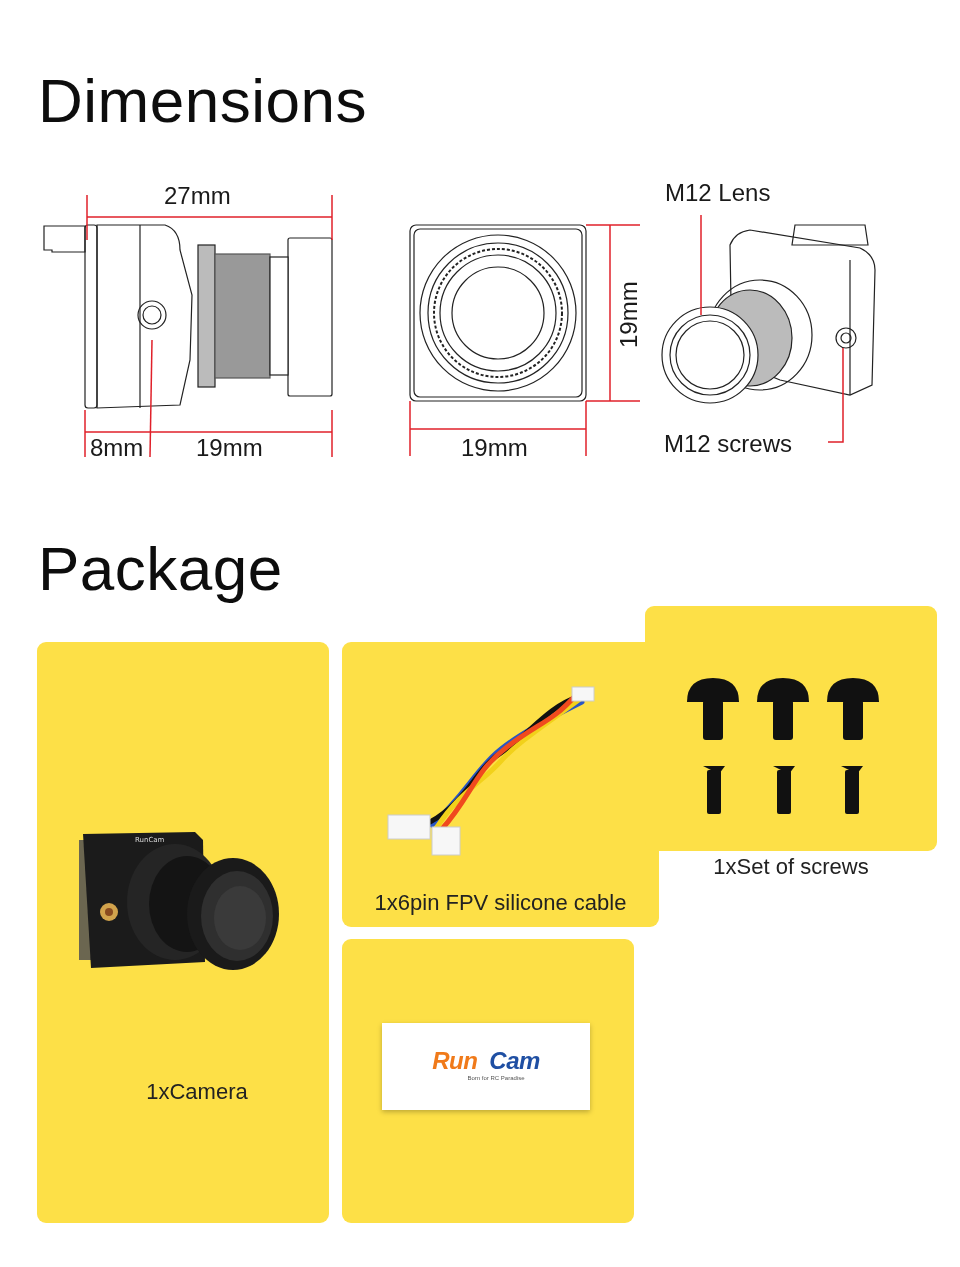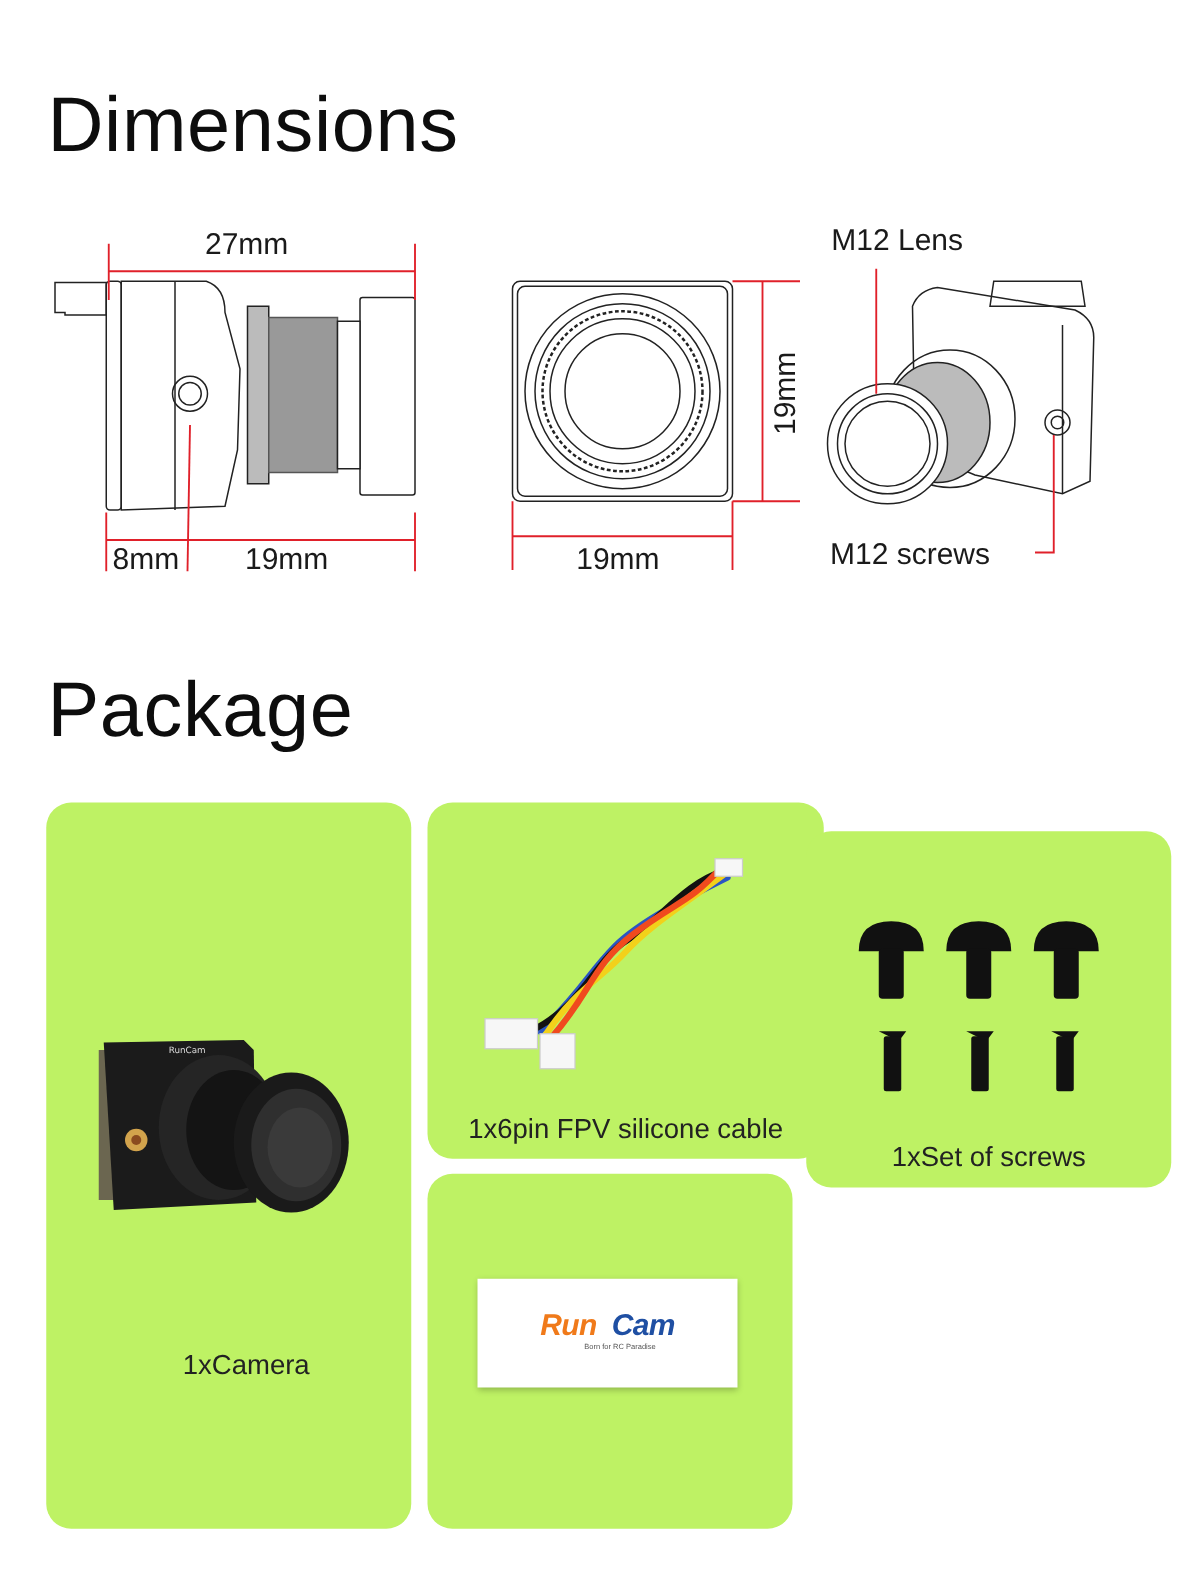--- a/index.html
+++ b/index.html
@@ -1,20 +1,20 @@
 <!DOCTYPE html>
 <html><head>
 <meta charset="utf-8">
 <style>
   html, body { margin:0; padding:0; background:#ffffff; }
   body { width:960px; height:1267px; position:relative; overflow:hidden; font-family:"Liberation Sans", "DejaVu Sans", sans-serif; color:#111; }
   .h1 { position:absolute; left:38px; font-size:62px; font-weight:400; letter-spacing:0.5px; line-height:1; color:#0d0d0d; }
   .dim-label { position:absolute; font-size:24px; color:#1a1a1a; line-height:1; white-space:nowrap; }
   svg.fig { position:absolute; overflow:visible; }
-  .card { position:absolute; background:#bef264; border-radius:20px; }
+  .card { position:absolute; background:#fde047; border-radius:9px; }
   .card-caption { position:absolute; left:0; right:0; text-align:center; font-size:22px; color:#222; line-height:1; }
   .manual-sheet { position:absolute; background:#fff; box-shadow:0 2px 5px rgba(0,0,0,0.25); }
   .runcam-logo { position:absolute; left:0; right:0; top:24px; text-align:center; font-style:italic; font-weight:700; font-size:24px; letter-spacing:-0.5px; }
   .runcam-tag { position:absolute; left:0; right:0; top:52px; text-align:center; font-size:6px; color:#555; padding-left:20px; }
 </style>
 </head>
 <body>
 
 <div class="h1" style="top:70px;">Dimensions</div>
 
@@ -120,21 +120,21 @@
       <path d="M55 150 C78 115, 100 105, 118 85 S160 50, 198 22" stroke="#f2d11a"></path>
       <path d="M60 152 C90 118, 92 95, 125 70 S170 45, 194 18" stroke="#f04a1e"></path>
     </g>
     <rect x="190" y="10" width="22" height="14" fill="#f7f7f7" stroke="#ccc"></rect>
     <rect x="6" y="138" width="42" height="24" fill="#f7f7f7" stroke="#ccc"></rect>
     <rect x="50" y="150" width="28" height="28" fill="#f7f7f7" stroke="#ccc"></rect>
   </svg>
   <div class="card-caption" style="top:250px;">1x6pin FPV silicone cable</div>
 </div>
 
-<div class="card" style="left:645px;top:665px;width:292px;height:285px;">
+<div class="card" style="left:645px;top:606px;width:292px;height:245px;">
   <svg style="position:absolute;left:38px;top:68px;" width="220" height="150" viewBox="0 0 220 150">
     <g fill="#111">
       <path d="M4 28 Q4 4 30 4 Q56 4 56 28 Z"></path>
         <rect x="20" y="26" width="20" height="40" rx="3"></rect>
       <path d="M74 28 Q74 4 100 4 Q126 4 126 28 Z"></path>
         <rect x="90" y="26" width="20" height="40" rx="3"></rect>
       <path d="M144 28 Q144 4 170 4 Q196 4 196 28 Z"></path>
         <rect x="160" y="26" width="20" height="40" rx="3"></rect>
       <path d="M20 92 L42 92 L36 100 Z"></path>
         <rect x="24" y="96" width="14" height="44" rx="2"></rect>

